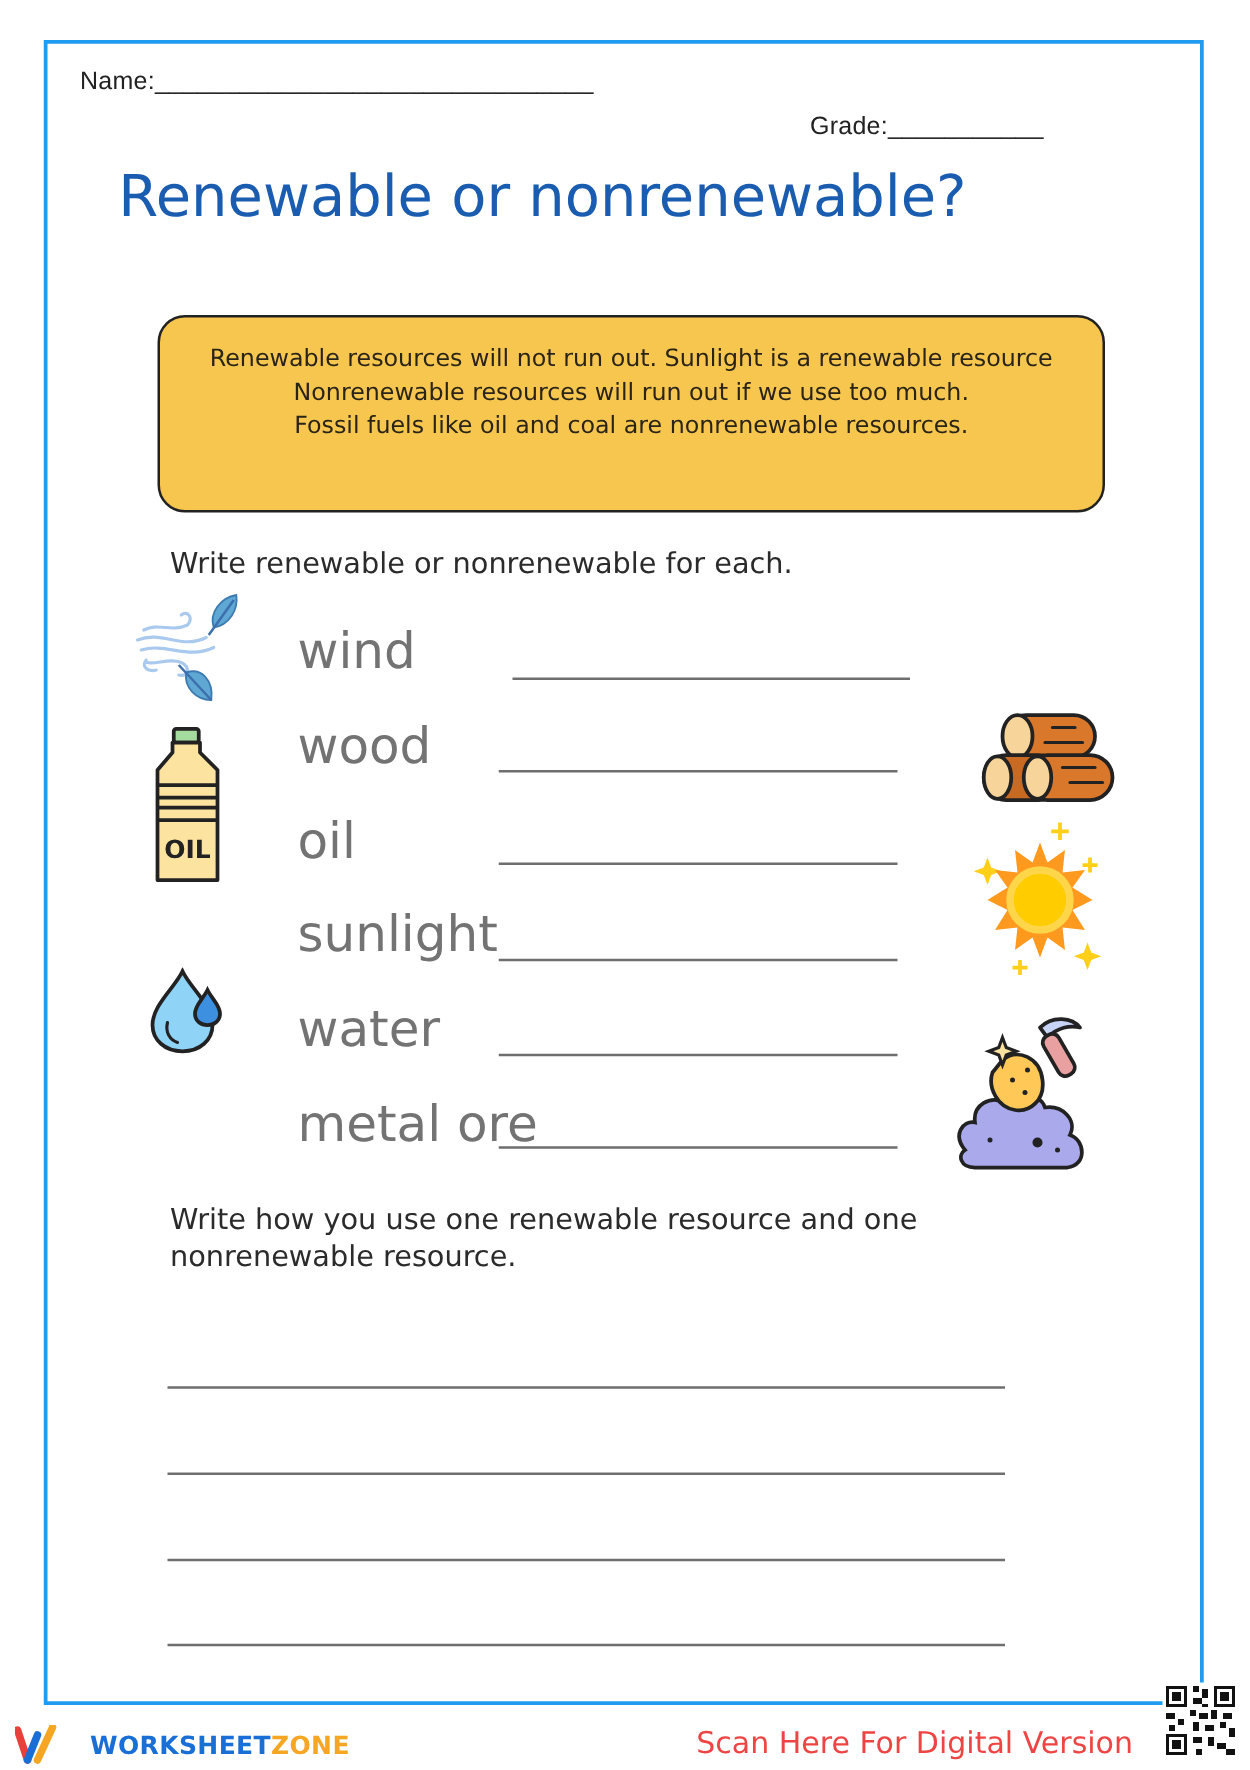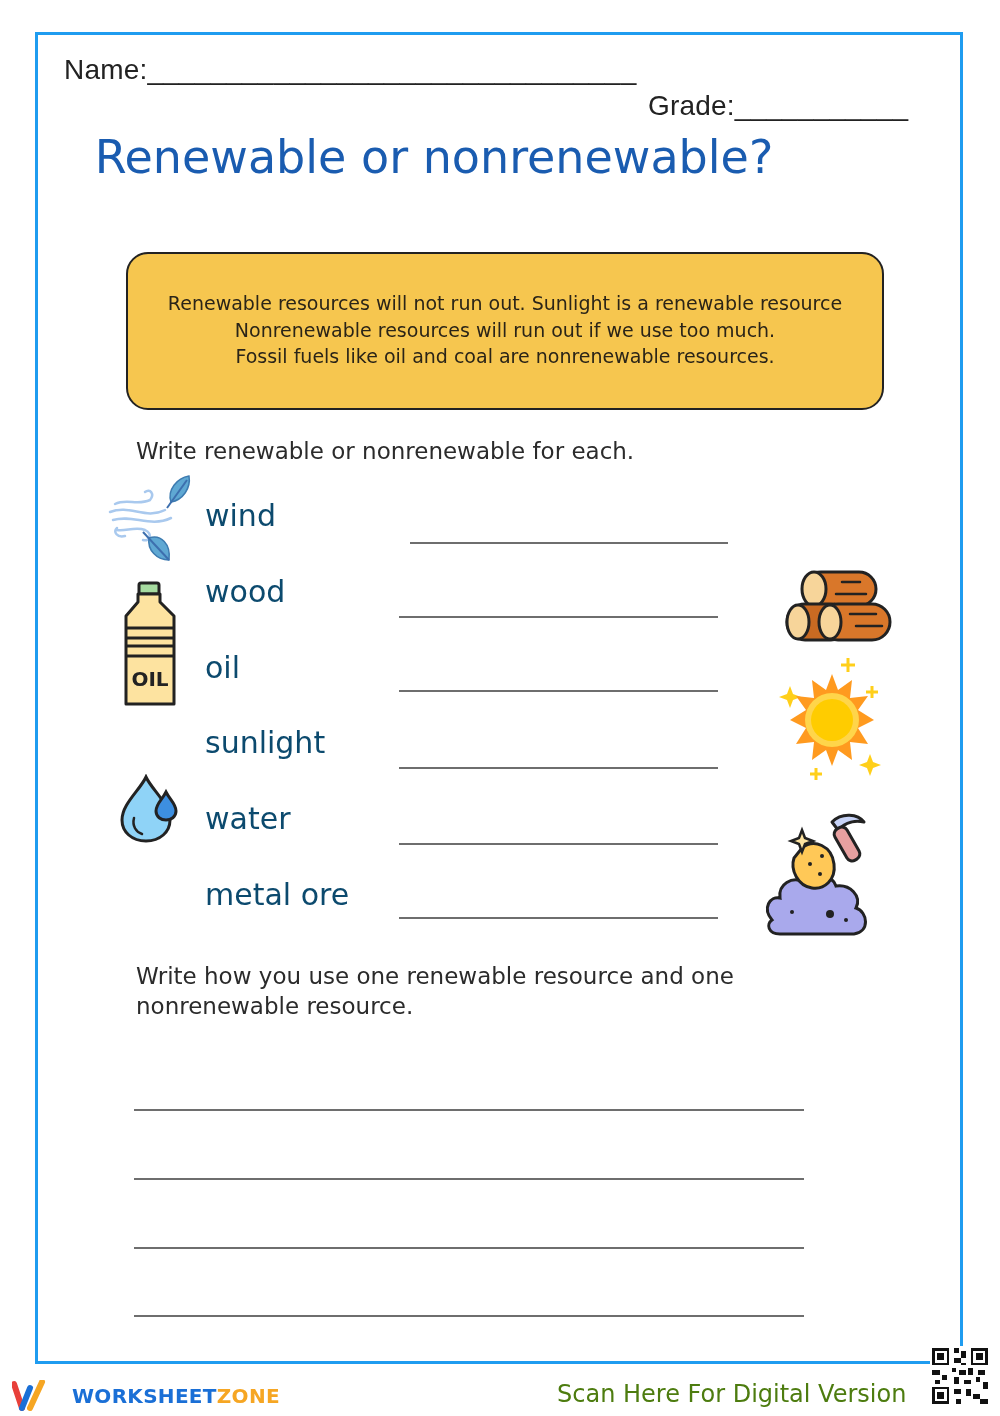--- a/index.html
+++ b/index.html
@@ -1,31 +1,31 @@
 <!DOCTYPE html>
 <html><head>
 <meta charset="utf-8">
 <style>
   html,body{margin:0;padding:0;background:#fff;}
   body{width:1000px;height:1416px;position:relative;overflow:hidden;font-family:"DejaVu Sans",sans-serif;color:#2b2b2b;}
   .frame{position:absolute;left:35px;top:32px;width:928px;height:1332px;border:3px solid #1f9cf0;box-sizing:border-box;}
-  .header-line{position:absolute;top:54px;font-family:"Liberation Sans",sans-serif;font-size:28px;color:#222;letter-spacing:0.2px;}
+  .header-line{position:absolute;top:54px;font-family:"Liberation Sans",sans-serif;font-size:20px;color:#222;letter-spacing:0.2px;}
   .title{position:absolute;top:130px;left:0;width:868px;text-align:center;font-family:"DejaVu Sans",sans-serif;font-size:46px;color:#1a5cb0;}
-  .info-box{position:absolute;left:126px;top:252px;width:758px;height:158px;background:#f6c64f;border:2px solid #222;border-radius:22px;box-sizing:border-box;padding-top:36px;text-align:center;font-family:"DejaVu Sans",sans-serif;font-size:19px;line-height:26.5px;color:#2a2418;}
+  .info-box{position:absolute;left:126px;top:252px;width:758px;height:158px;background:#f6c64f;border:2px solid #222;border-radius:22px;box-sizing:border-box;padding-top:20px;text-align:center;font-family:"DejaVu Sans",sans-serif;font-size:19px;line-height:26.5px;color:#2a2418;}
   .info-box div{white-space:nowrap;}
   .instr{position:absolute;left:136px;font-family:"DejaVu Sans",sans-serif;font-size:23px;color:#2b2b2b;line-height:30px;}
-  .word{position:absolute;left:205px;font-family:"DejaVu Sans",sans-serif;font-size:30px;color:#0c4a6e;}
+  .word{position:absolute;left:238px;font-family:"DejaVu Sans",sans-serif;font-size:40px;color:#737373;}
   .ans-line{position:absolute;height:2px;background:#6e6e6e;}
   .write-line{position:absolute;left:134px;width:670px;height:2px;background:#6e6e6e;}
   .icon{position:absolute;}
   .footer-logo{position:absolute;left:12px;top:1380px;display:flex;align-items:center;gap:20px;}
   .logo-text{font-family:"DejaVu Sans",sans-serif;font-weight:bold;font-size:20px;letter-spacing:0.3px;}
   .logo-w{color:#1a6fd6;}
   .logo-z{color:#f6a623;}
-  .scan-text{position:absolute;left:557px;top:1380px;font-family:"DejaVu Sans",sans-serif;font-size:24px;color:#4d7c0f;text-align:center;}
+  .scan-text{position:absolute;left:557px;top:1380px;font-family:"DejaVu Sans",sans-serif;font-size:24px;color:#ef4444;text-align:center;}
   .qr{position:absolute;left:930px;top:1346px;width:60px;height:60px;background:#fff;}
 </style>
 </head>
 <body>
 
 <div class="frame"></div>
 
 <div class="header-line" style="left:64px;">Name:_______________________________</div>
 <div class="header-line" style="left:648px;margin-top:36px;">Grade:___________</div>
 

